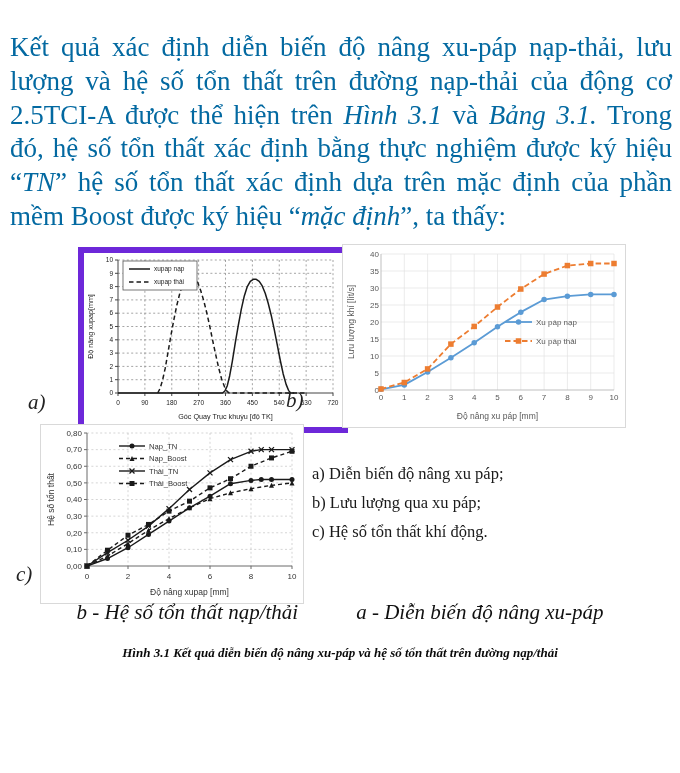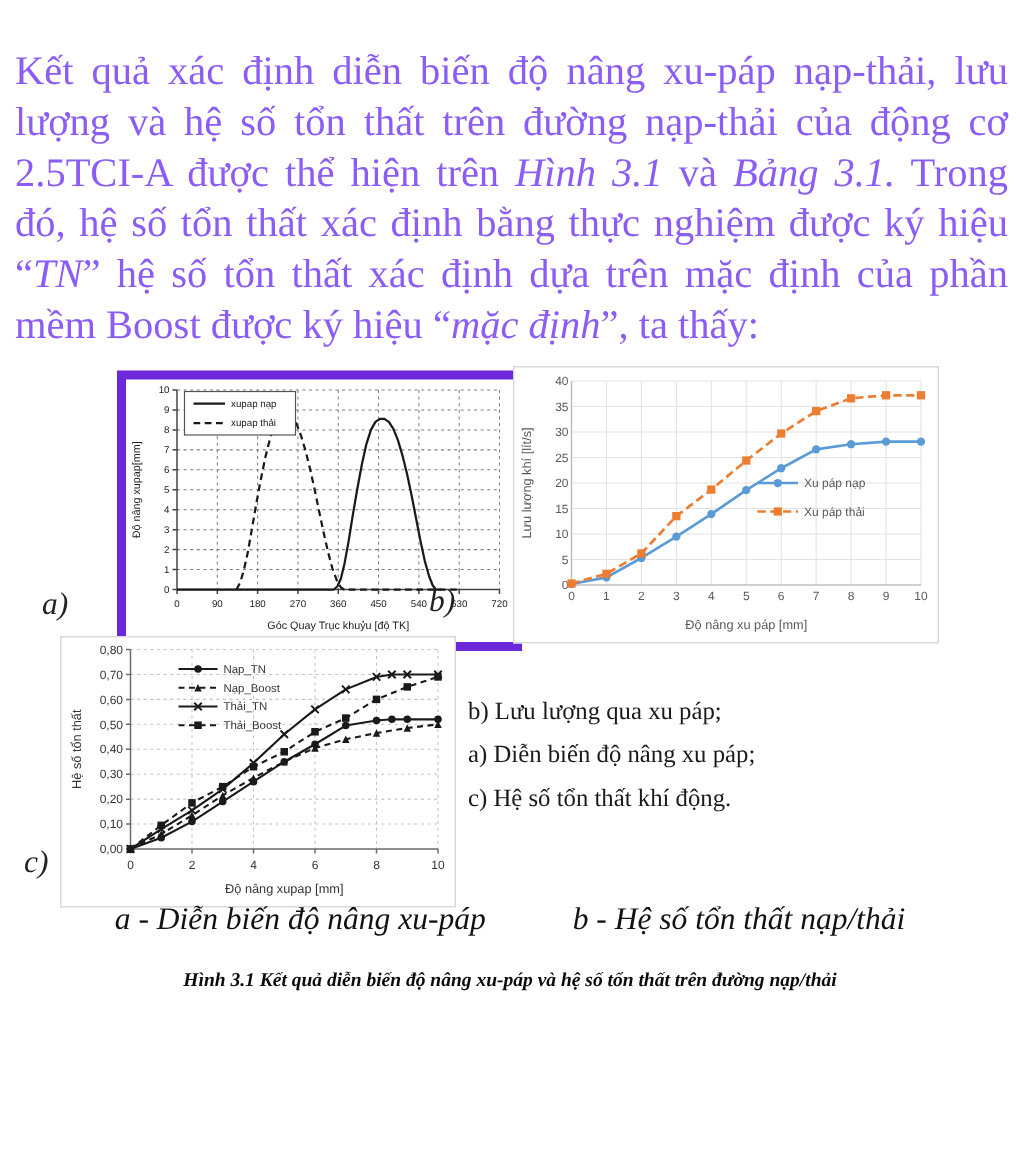--- a/index.html
+++ b/index.html
@@ -1,19 +1,19 @@
 <!DOCTYPE html>
 <html><head>
 <meta charset="utf-8">
 <style>
   html,body{margin:0;padding:0;background:#888;}
   #page{position:relative;width:680px;height:773px;background:#ffffff;overflow:hidden;
         font-family:"Liberation Serif", serif;color:#111;}
   #para{position:absolute;left:10px;top:4px;width:662px;
-        font-size:27px;line-height:33.8px;text-align:justify;color:#8b5cf6;}
+        font-size:27px;line-height:33.8px;text-align:justify;color:#0369a1;}
   .chartbox{position:absolute;background:#fff;}
   #chart-a{left:78px;top:247px;border:6px solid #6d28d9;text-align:right;}
   #chart-b{left:342px;top:244px;border:1px solid #d9d9d9;}
   #chart-c{left:40px;top:424px;border:1px solid #d9d9d9;}
   svg text{font-family:"Liberation Sans", sans-serif;}
   .panel-label{position:absolute;font-style:italic;font-size:21px;color:#222;}
   #label-a{left:28px;top:390px;}
   #label-b{left:286px;top:388px;}
   #label-c{left:16px;top:562px;}
   #notes{position:absolute;left:312px;top:464px;width:310px;font-size:16.5px;color:#1a1a1a;}
@@ -325,26 +325,26 @@
           <text x="108" y="61.16" fill="#333" font-size="7.6">Thải_Boost</text>
         </g>
       </svg>
   </div>
 
   <span id="label-a" class="panel-label">a)</span>
   <span id="label-b" class="panel-label">b)</span>
   <span id="label-c" class="panel-label">c)</span>
 
   <div id="notes">
+    <div>a) Diễn biến độ nâng xu páp;</div>
     <div>b) Lưu lượng qua xu páp;</div>
-    <div>a) Diễn biến độ nâng xu páp;</div>
     <div>c) Hệ số tổn thất khí động.</div>
   </div>
 
   <div id="caption-ab">
+    <span>b - Hệ số tổn thất nạp/thải</span>
     <span>a - Diễn biến độ nâng xu-páp</span>
-    <span>b - Hệ số tổn thất nạp/thải</span>
   </div>
 
   <div id="caption-fig">Hình 3.1 Kết quả diễn biến độ nâng xu-páp và hệ số tổn thất trên đường nạp/thải</div>
 
 
 </div>
 
 </body></html>

